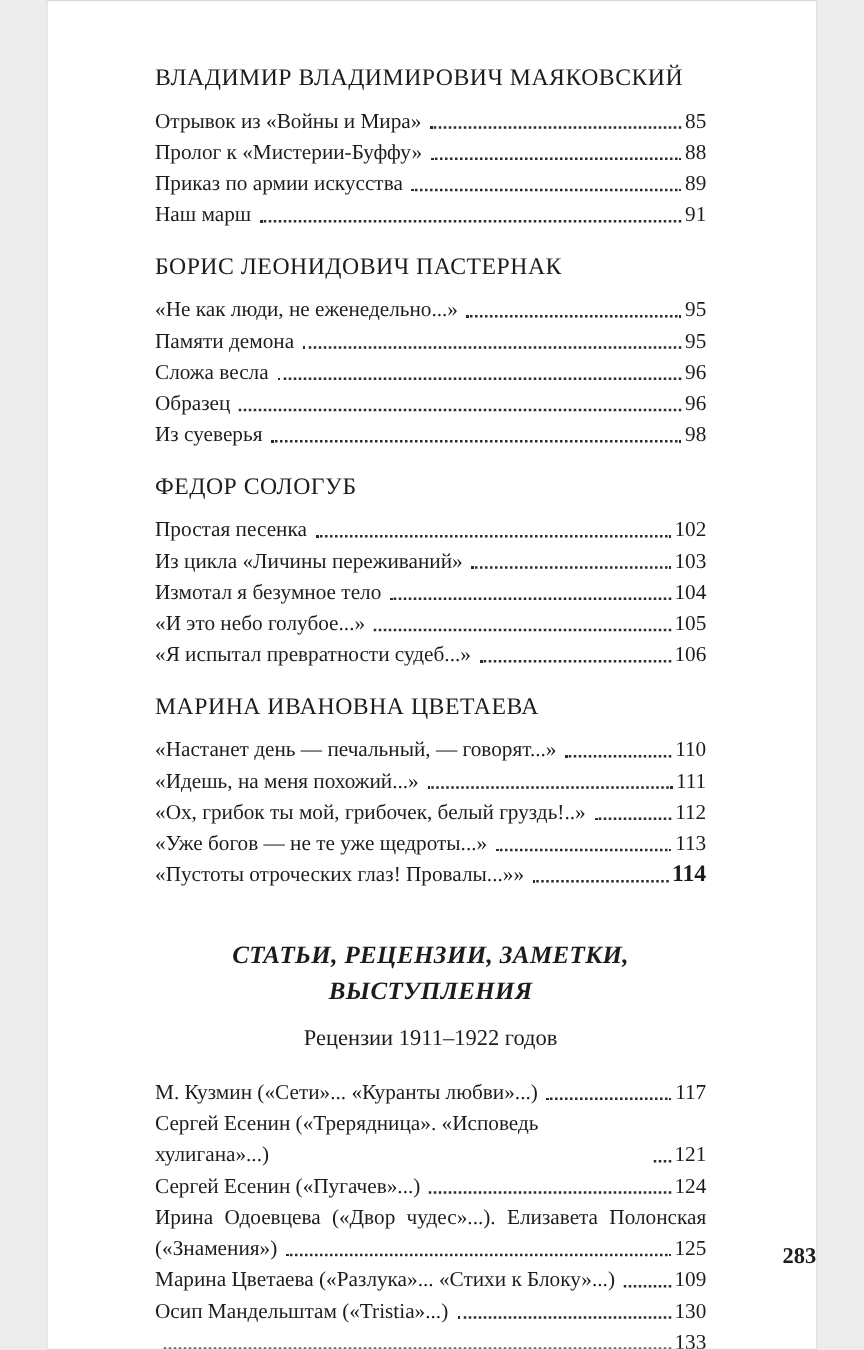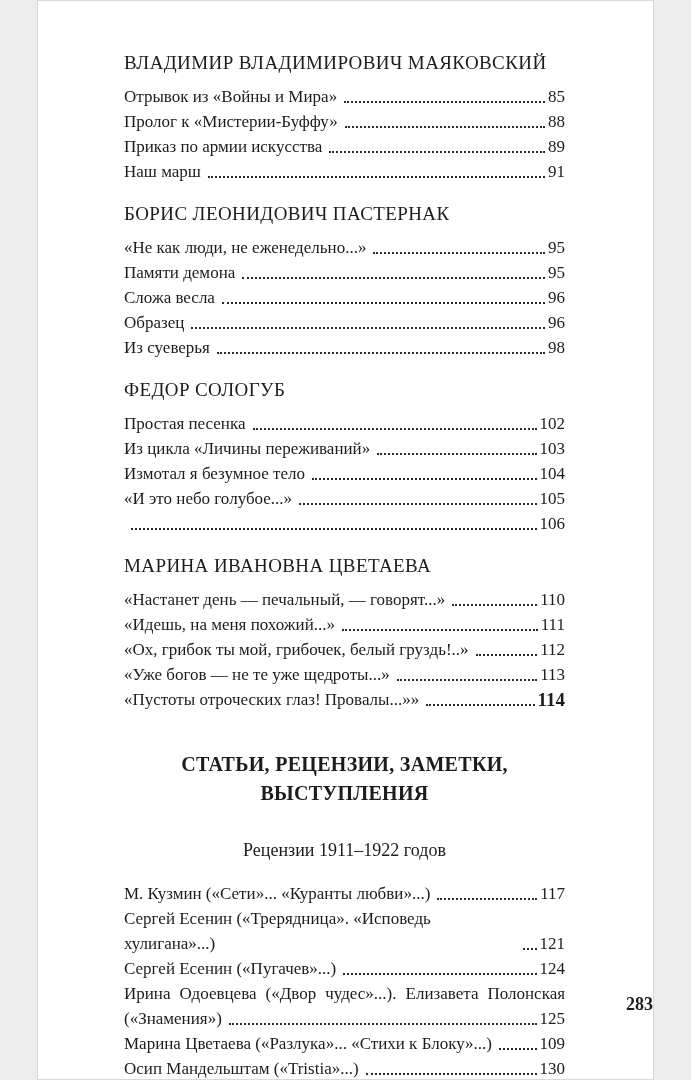--- a/index.html
+++ b/index.html
@@ -56,21 +56,22 @@
     text-align-last: justify;
   }
 
   .part-section { margin-top: 38px; }
   .part-heading {
     text-align: center;
     font-weight: bold;
     font-size: 20px;
     line-height: 29px;
     letter-spacing: 0.3px;
-    margin-bottom: 32px;
+    margin-bottom: 12px;
+    font-style: italic;
   }
   .sub-heading {
     text-align: center;
     font-size: 18px;
     font-weight: normal;
     margin-bottom: 20px;
   }
 
   .page-number {
     position: absolute;
@@ -155,20 +156,21 @@
           <span class="toc-title">Измотал я безумное тело</span>
           <span class="toc-dots"></span>
           <span class="toc-page">104</span>
         </div>
         <div class="toc-entry">
           <span class="toc-title">«И это небо голубое...»</span>
           <span class="toc-dots"></span>
           <span class="toc-page">105</span>
         </div>
         <div class="toc-entry">
+          <span class="toc-title">«Я испытал превратности судеб...»</span>
           <span class="toc-dots"></span>
           <span class="toc-page">106</span>
         </div>
       </section>
       <section class="toc-section">
         <h2 class="author-heading">МАРИНА ИВАНОВНА ЦВЕТАЕВА</h2>
         <div class="toc-entry">
           <span class="toc-title">«Настанет день — печальный, — говорят...»</span>
           <span class="toc-dots"></span>
           <span class="toc-page">110</span>

